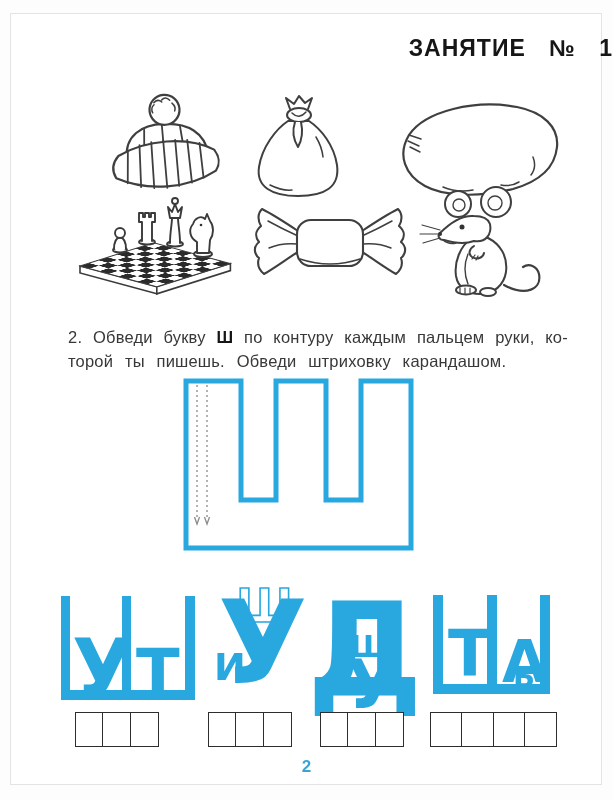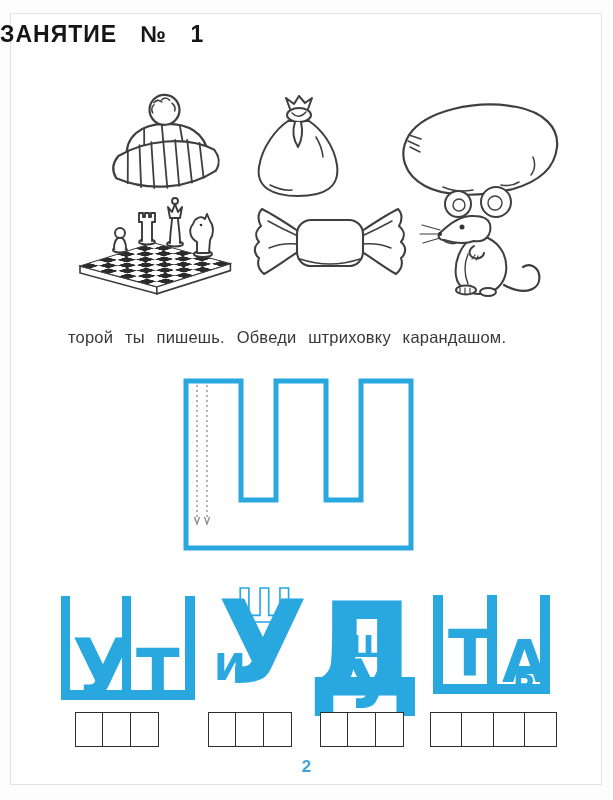--- a/index.html
+++ b/index.html
@@ -1,19 +1,19 @@
 <!DOCTYPE html>
 <html><head>
 <meta charset="utf-8">
 <style>
   html,body{margin:0;padding:0;background:#fff;}
   .stage{position:relative;width:613px;height:800px;background:#fdfdfd;overflow:hidden;
          font-family:"Liberation Sans","DejaVu Sans",sans-serif;}
   .frame{position:absolute;left:10px;top:13px;width:590px;height:770px;border:1px solid #e4e4e4;background:#fff;}
-  .title{position:absolute;top:21px;left:0;width:613px;text-align:left;font-weight:700;font-size:23px;
+  .title{position:absolute;top:35px;left:0;width:613px;text-align:right;font-weight:700;font-size:23px;
          letter-spacing:1px;word-spacing:16px;color:#161616;}
   .para{position:absolute;left:68px;font-size:16.5px;color:#383838;letter-spacing:.2px;}
   .para .ln{white-space:nowrap;line-height:23.5px;}
   .para b{color:#161616;}
   .ws5{word-spacing:5px}.ws4{word-spacing:4px}.ws6{word-spacing:6px}.ws7{word-spacing:7px}.ws3{word-spacing:3px}
   .pic{position:absolute;}
   .pz{position:absolute;overflow:visible;}
   .cells{position:absolute;top:712px;display:flex;}
   .cell{width:27px;height:33px;background:#fff;border:1.7px solid #2d2d2d;margin-left:-1.7px;}
   .cell:first-child{margin-left:0;}
@@ -117,20 +117,24 @@
       <circle cx="28" cy="52" r="2" fill="#333" stroke="none"></circle>
       <circle cx="50" cy="45" r="2.5" fill="#333" stroke="none"></circle>
       <path d="M28,48 L10,43 M27,52 L8,52 M28,56 L11,61" fill="none" stroke-width="1.2"></path>
       <path d="M31,58 Q37,63 44,61" fill="none" stroke-width="1.4"></path>
       <path d="M62,64 C57,67 56,72 60,75 C65,78 71,76 72,71" fill="none"></path>
       <path d="M63,73 L60,77 M66,74 L64,78" stroke-width="1.2"></path>
     </g>
   </svg>
 
   <div class="para" style="top:326px;">
+    <div class="ln ws6"><span>2. Обведи букву</span>
+      <b>Ш</b>
+      <span>по контуру каждым пальцем руки, ко-</span>
+    </div>
     <div class="ln ws7">торой ты пишешь. Обведи штриховку карандашом.</div>
   </div>
 
   <svg class="pic" style="left:183px;top:377px;" width="232" height="176" viewBox="0 0 232 176">
     <path d="M3,4 H58 V123 H93 V4 H143 V123 H178 V4 H228 V171 H3 Z" fill="none" stroke="#29a8e0" stroke-width="5" stroke-linejoin="miter"></path>
     <g stroke="#8a8a8a" stroke-width="1.3" fill="none">
       <line x1="14" y1="8" x2="14" y2="140" stroke-dasharray="2 3"></line>
       <line x1="24" y1="8" x2="24" y2="140" stroke-dasharray="2 3"></line>
       <path d="M11.5,140 L14,147 L16.5,140"></path>
       <path d="M21.5,140 L24,147 L26.5,140"></path>

